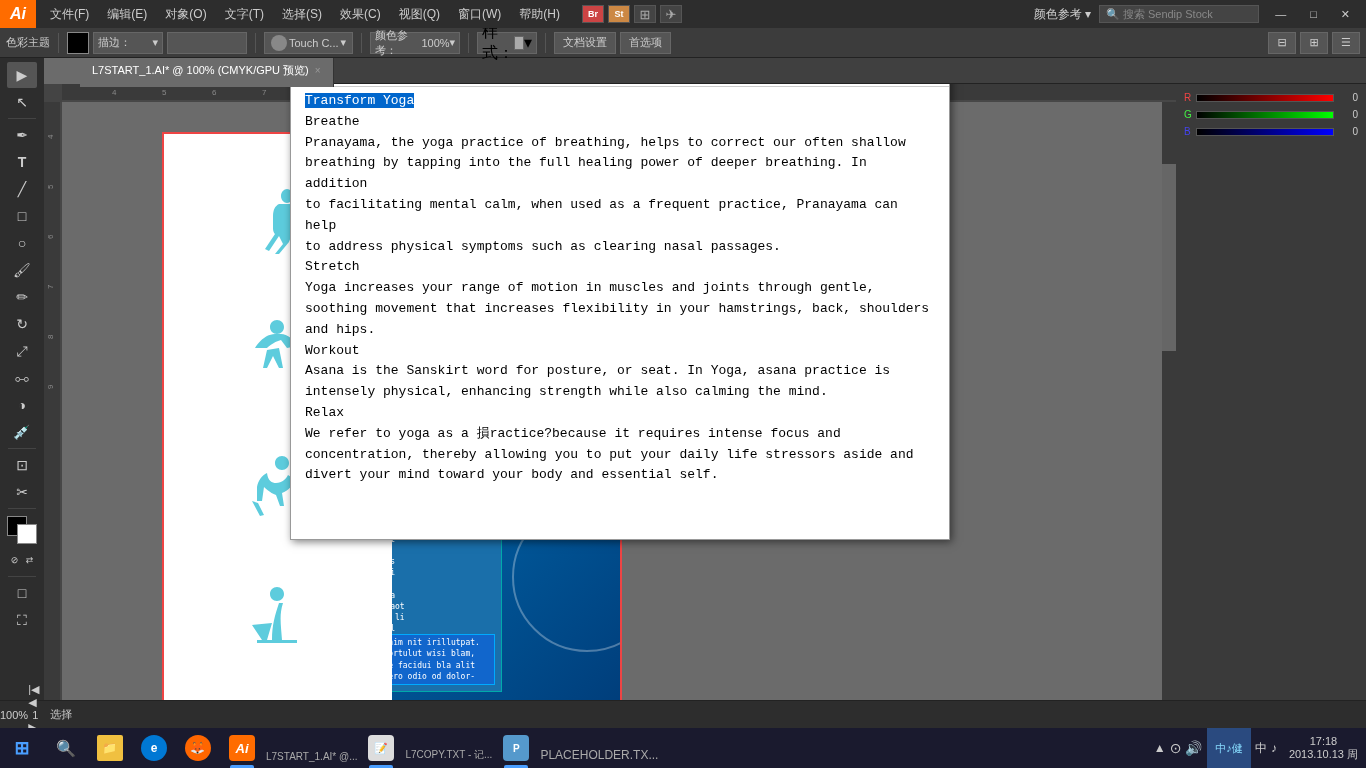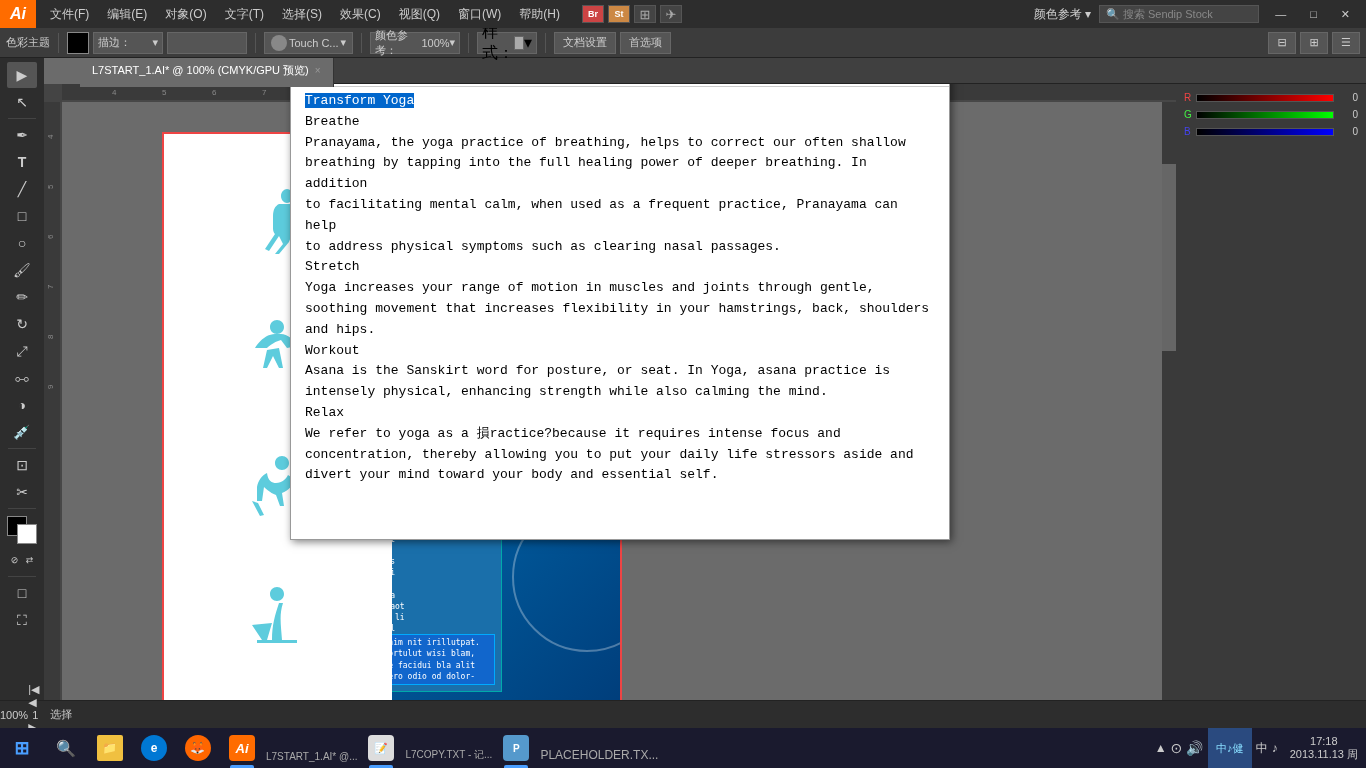--- a/index.html
+++ b/index.html
@@ -517,16 +517,16 @@
 
     <div class="ime-indicator">
       <span style="color:#88ddff;font-size:11px;">中♪健</span>
     </div>
 
     <span style="color:#ccc;font-size:12px;">中</span>
     <span style="color:#ccc;font-size:12px;">♪</span>
 
     <div class="clock">
       <span>17:18</span>
-      <span>2013.11.13 周</span>
+      <span>2013.10.13 周</span>
     </div>
   </div>
 </div>
 
 </body></html>

